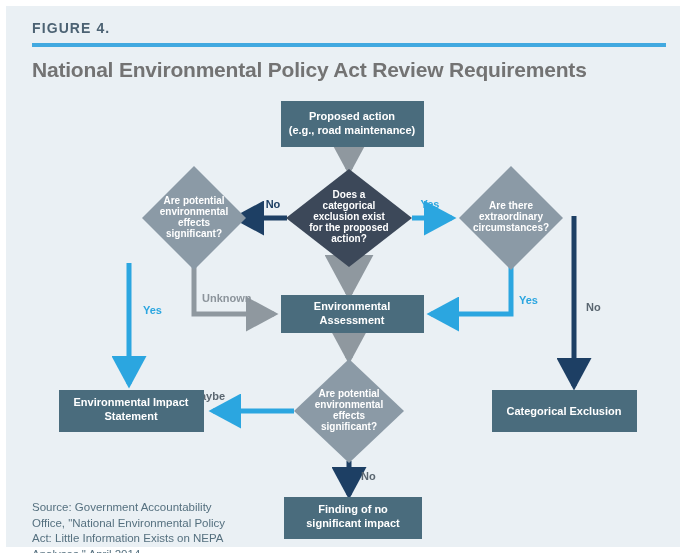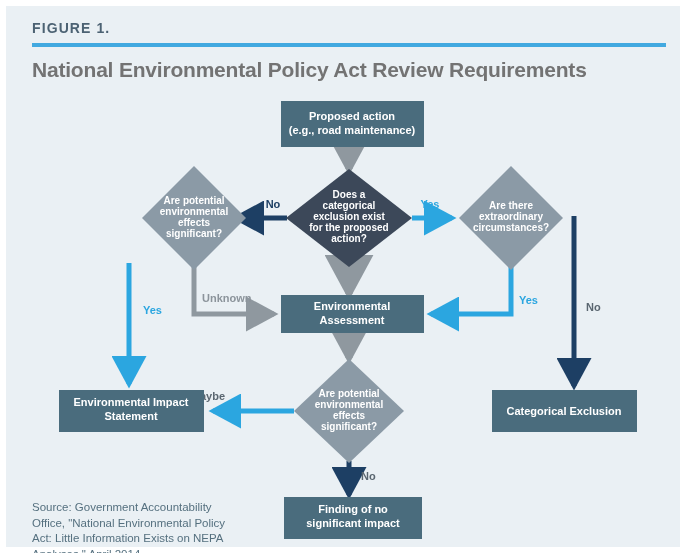--- a/index.html
+++ b/index.html
@@ -86,21 +86,21 @@
     color: #55707f;
     font-family: "Liberation Sans", sans-serif;
   }
 </style>
 </head>
 <body>
 
 <div id="figure-root">
 
   <div id="header">
-    <div id="figure-label">FIGURE 1.</div>
+    <div id="figure-label">FIGURE 4.</div>
     <div id="header-rule"></div>
     <div id="figure-title">National Environmental Policy Act Review Requirements</div>
   </div>
 
   <svg id="flow-svg" width="686" height="553" viewBox="0 0 686 553">
     <defs>
       <marker id="ah-blue" markerWidth="7" markerHeight="7" refX="5.6" refY="3.5" orient="auto" markerUnits="strokeWidth">
         <path d="M0,0 L6.5,3.5 L0,7 z" fill="#2ba6e0"></path>
       </marker>
       <marker id="ah-navy" markerWidth="7" markerHeight="7" refX="5.6" refY="3.5" orient="auto" markerUnits="strokeWidth">

